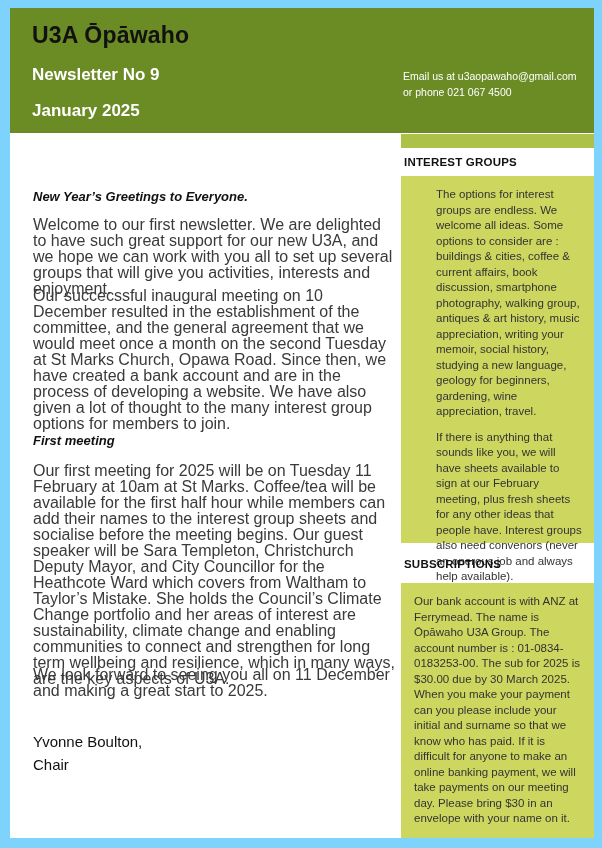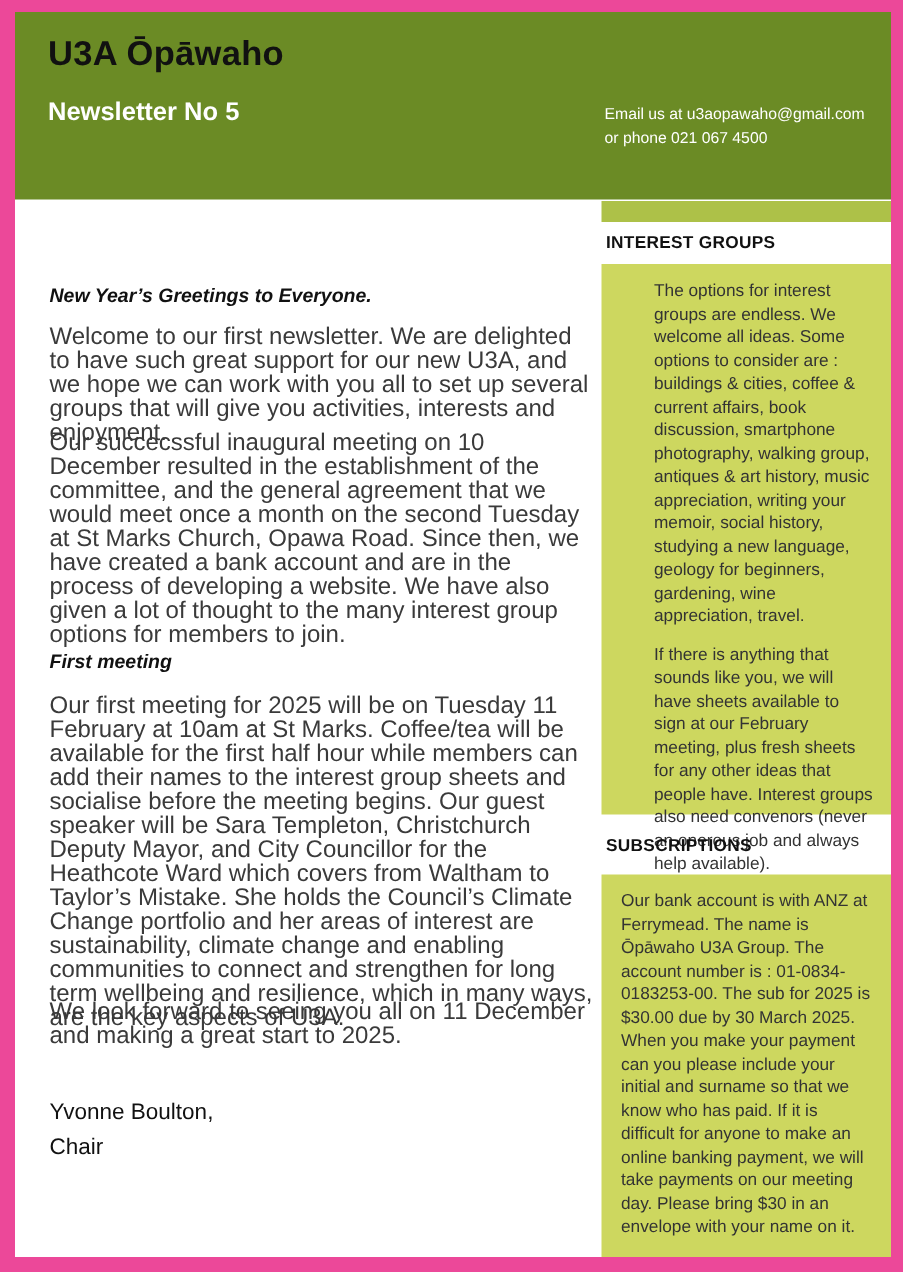--- a/index.html
+++ b/index.html
@@ -4,21 +4,21 @@
 <style>
   html, body { margin: 0; padding: 0; }
   body {
     width: 602px; height: 848px;
     font-family: "Liberation Sans", sans-serif;
     background: #000;
   }
   .page {
     position: relative;
     width: 602px; height: 848px;
-    background: #ec4899;
+    background: #7dd3fc;
     overflow: hidden;
   }
   .paper {
     position: absolute;
     left: 10px; top: 8px;
     width: 584px; height: 830px;
     background: #ffffff;
     overflow: hidden;
   }
 
@@ -97,21 +97,22 @@
   .sig-role { top: 749px; }
 </style>
 </head>
 <body>
 
 <div class="page">
   <div class="paper">
 
     <header class="masthead">
       <h1 class="org-title">U3A Ōpāwaho</h1>
-      <div class="masthead-sub newsletter-no">Newsletter No 5</div>
+      <div class="masthead-sub newsletter-no">Newsletter No 9</div>
+      <div class="masthead-sub issue-date">January 2025</div>
       <div class="contact">
         <div>Email us at u3aopawaho@gmail.com</div>
         <div>or phone 021 067 4500</div>
       </div>
     </header>
 
     <div class="accent-strip"></div>
 
     <article>
       <p class="letter-block greeting">New Year’s Greetings to Everyone.</p>

